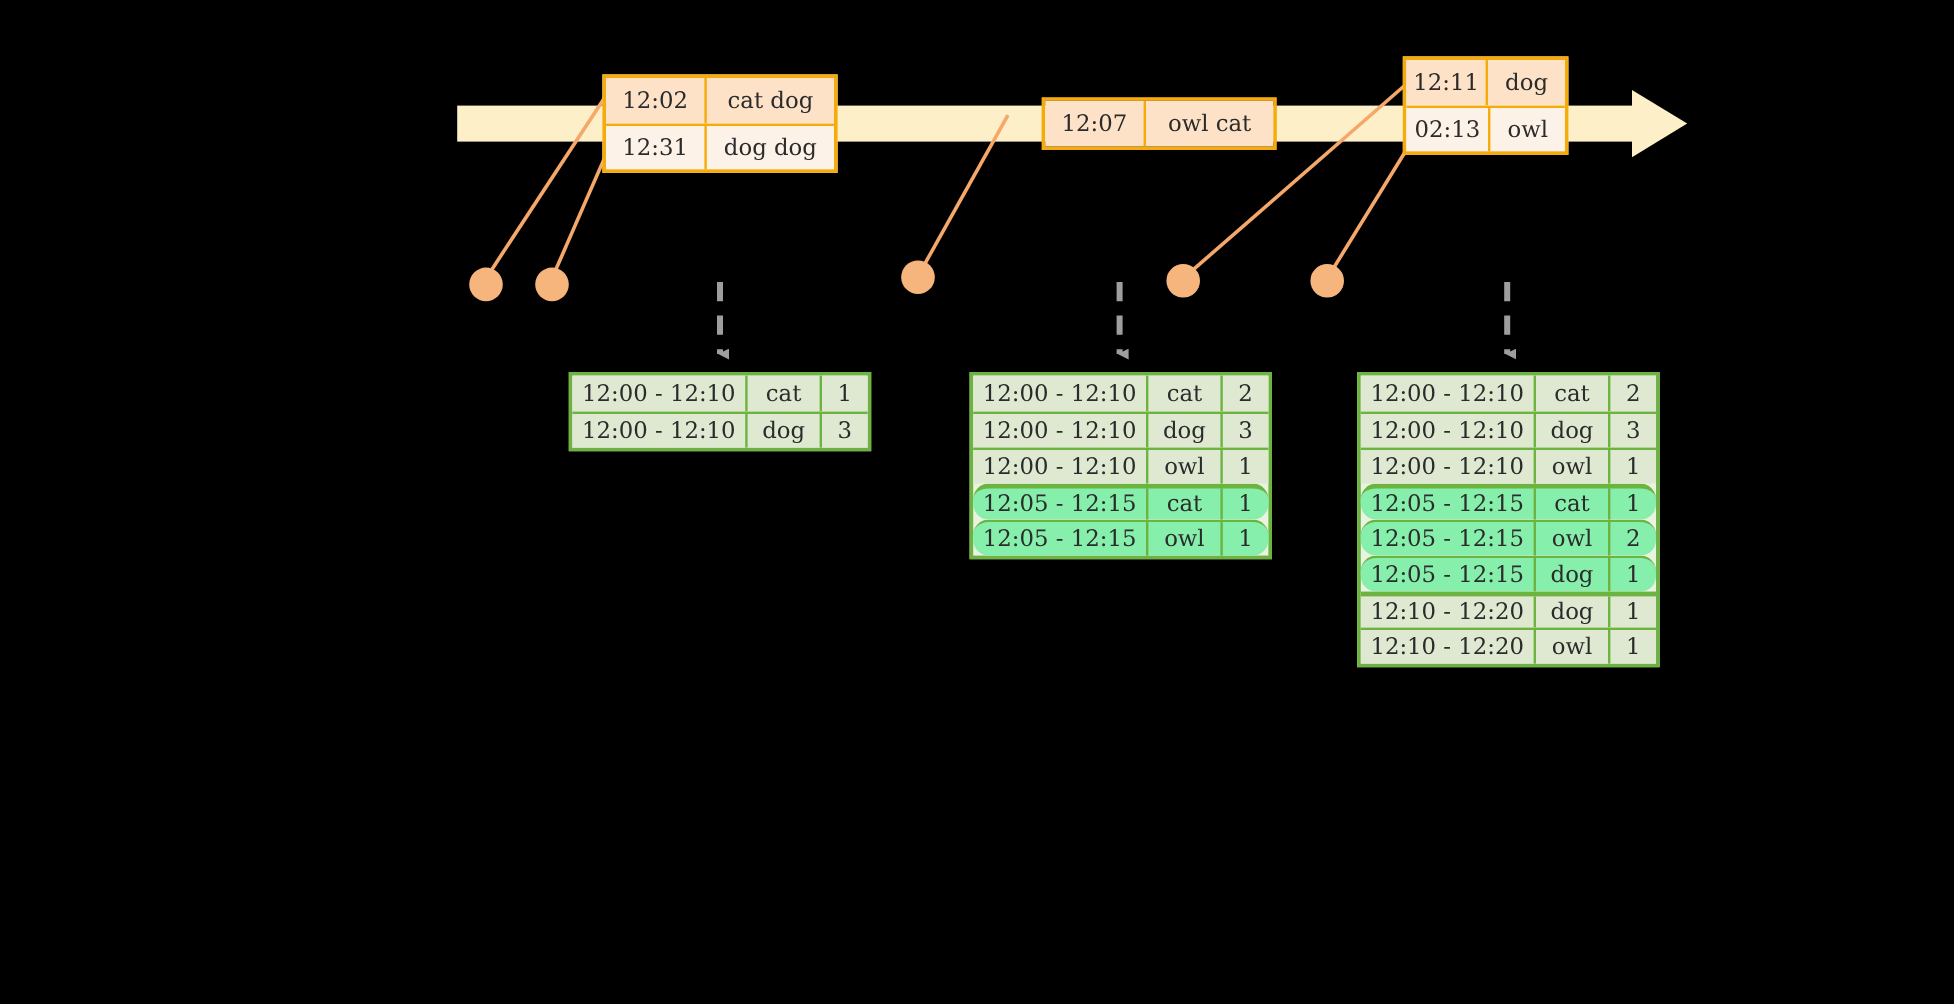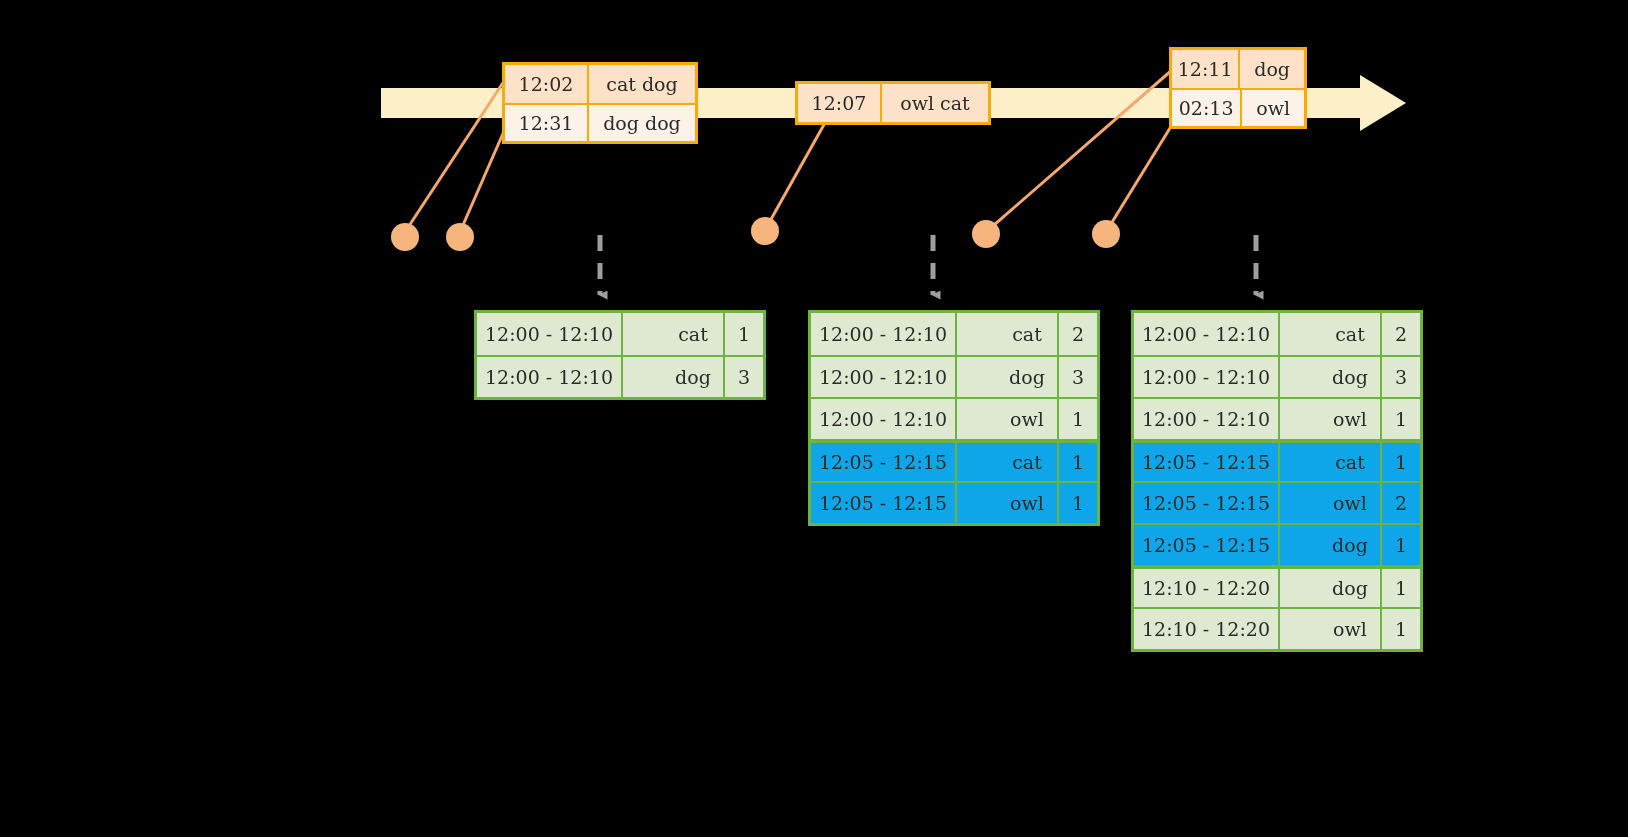--- a/index.html
+++ b/index.html
@@ -65,21 +65,21 @@
     flex: 1;
     display: flex; align-items: center; justify-content: center;
     font-size: 19px; color: #2b2b2b;
     padding: 0 14px;
     font-family: "DejaVu Serif", serif;
     white-space: nowrap;
   }
 
   
   #event-box-1 { left: 502px; top: 62px; width: 196px; }
-  #event-box-2 { left: 795px; top: 81px; width: 196px; }
+  #event-box-2 { left: 868px; top: 81px; width: 196px; }
   #event-box-3 { left: 1169px; top: 47px; width: 138px; }
 
   
   .source-dot {
     position: absolute;
     width: 28px; height: 28px;
     border-radius: 50%;
     background: #f5b57d;
   }
 
@@ -87,41 +87,40 @@
   .result-table {
     position: absolute;
     border: 3px solid #6cb33f;
     display: flex;
     flex-direction: column;
     background: #eaf2e2;
   }
   .result-row {
     display: flex;
     flex-direction: row;
-    height: 42px;
+    height: 30px;
   }
   .result-row + .result-row { border-top: 2px solid #6cb33f; }
   .result-row.grp-a { background: #dfe9d2; }
-  .result-row.grp-b { background: #0ea5e9; }
+  .result-row.grp-b { background: #86efac; border-radius: 13px; }
   .result-row.sep { border-top: 4px solid #6cb33f; }
   .rt-window {
     width: 146px;
     border-right: 2px solid #6cb33f;
     display: flex; align-items: center; justify-content: center;
     font-size: 19px; color: #2b2b2b;
     font-family: "DejaVu Serif", serif;
     white-space: nowrap;
   }
   .rt-word {
     width: 62px;
     border-right: 2px solid #6cb33f;
     display: flex; align-items: center; justify-content: center;
     font-size: 19px; color: #2b2b2b;
     font-family: "DejaVu Serif", serif;
-    margin-left: 40px;
   }
   .rt-count {
     width: 38px;
     display: flex; align-items: center; justify-content: center;
     font-size: 19px; color: #2b2b2b;
     font-family: "DejaVu Serif", serif;
   }
 
   #result-table-1 { left: 474px; top: 310px; }
   #result-table-2 { left: 808px; top: 310px; }

